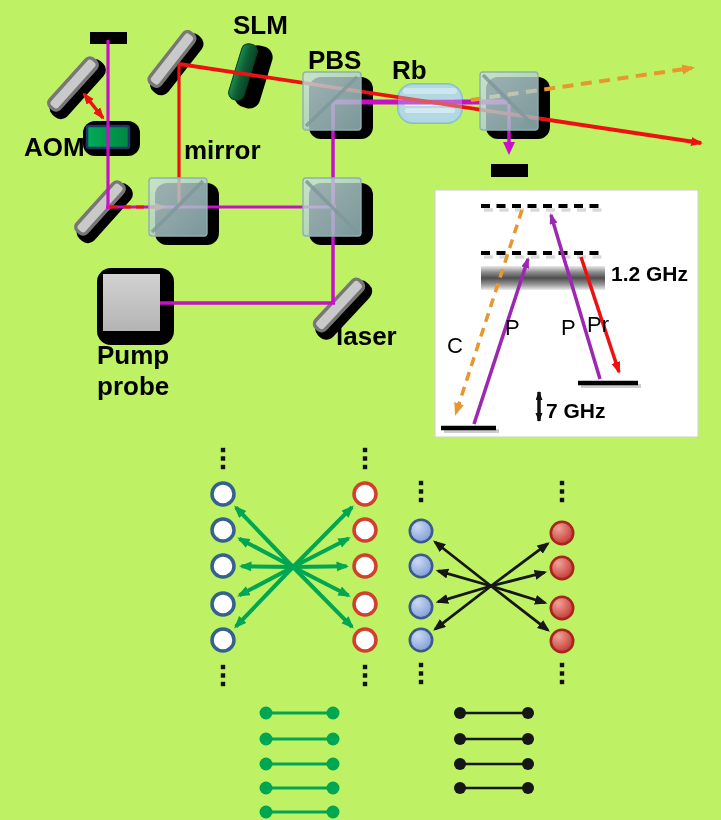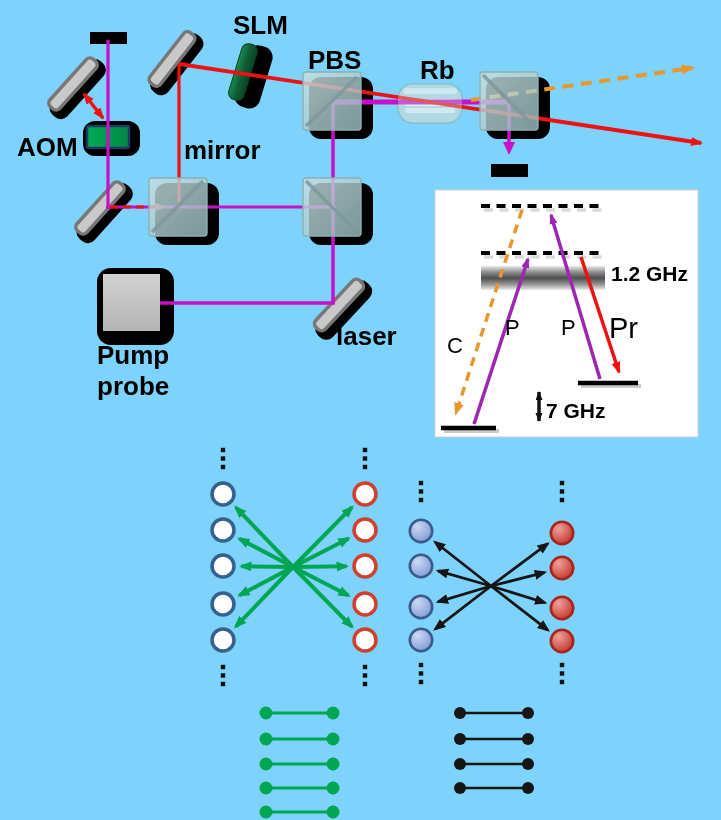--- a/index.html
+++ b/index.html
@@ -1,17 +1,17 @@
 <!DOCTYPE html>
 <html><head>
 <meta charset="utf-8">
 <style>
   html,body{margin:0;padding:0;background:#555;}
   #canvas{
-    position:relative;width:721px;height:820px;background:#7dd3fc;
+    position:relative;width:721px;height:820px;background:#bef264;
     font-family:"Liberation Sans",sans-serif;overflow:hidden;
   }
   #canvas svg{position:absolute;left:0;top:0;}
   .lbl{position:absolute;color:#000;font-weight:bold;font-size:26px;line-height:1;white-space:nowrap;}
   .ilbl{position:absolute;color:#000;font-weight:normal;font-size:21px;line-height:1;white-space:nowrap;}
 </style>
 </head>
 <body>
 
 <div id="canvas">
@@ -255,27 +255,27 @@
           <circle cx="528" cy="764" r="6" fill="#161616"></circle>
           <line x1="460" y1="788" x2="528" y2="788" stroke="#161616" stroke-width="2.5"></line>
           <circle cx="460" cy="788" r="6" fill="#161616"></circle>
           <circle cx="528" cy="788" r="6" fill="#161616"></circle>
         </g>
       </g>
 </svg>
 
 <div class="lbl" style="left:233px;top:12px">SLM</div>
 <div class="lbl" style="left:308px;top:47px">PBS</div>
-<div class="lbl" style="left:420px;top:57px">Rb</div>
-<div class="lbl" style="left:17px;top:134px">AOM</div>
+<div class="lbl" style="left:392px;top:57px">Rb</div>
+<div class="lbl" style="left:24px;top:134px">AOM</div>
 <div class="lbl" style="left:184px;top:137px">mirror</div>
 <div class="lbl" style="left:97px;top:342px">Pump</div>
 <div class="lbl" style="left:97px;top:373px">probe</div>
 <div class="lbl" style="left:336px;top:323px">laser</div>
 
 <div class="ilbl" style="left:611px;top:263px;font-weight:600">1.2 GHz</div>
 <div class="ilbl" style="left:546px;top:400px;font-weight:600">7 GHz</div>
 <div class="ilbl" style="left:447px;top:335px;font-size:22px">C</div>
 <div class="ilbl" style="left:505px;top:317px;font-size:22px">P</div>
 <div class="ilbl" style="left:561px;top:317px;font-size:22px">P</div>
-<div class="ilbl" style="left:609px;top:314px;font-size:29px">Pr</div>
+<div class="ilbl" style="left:587px;top:314px;font-size:22px">Pr</div>
 
 </div>
 
 </body></html>

